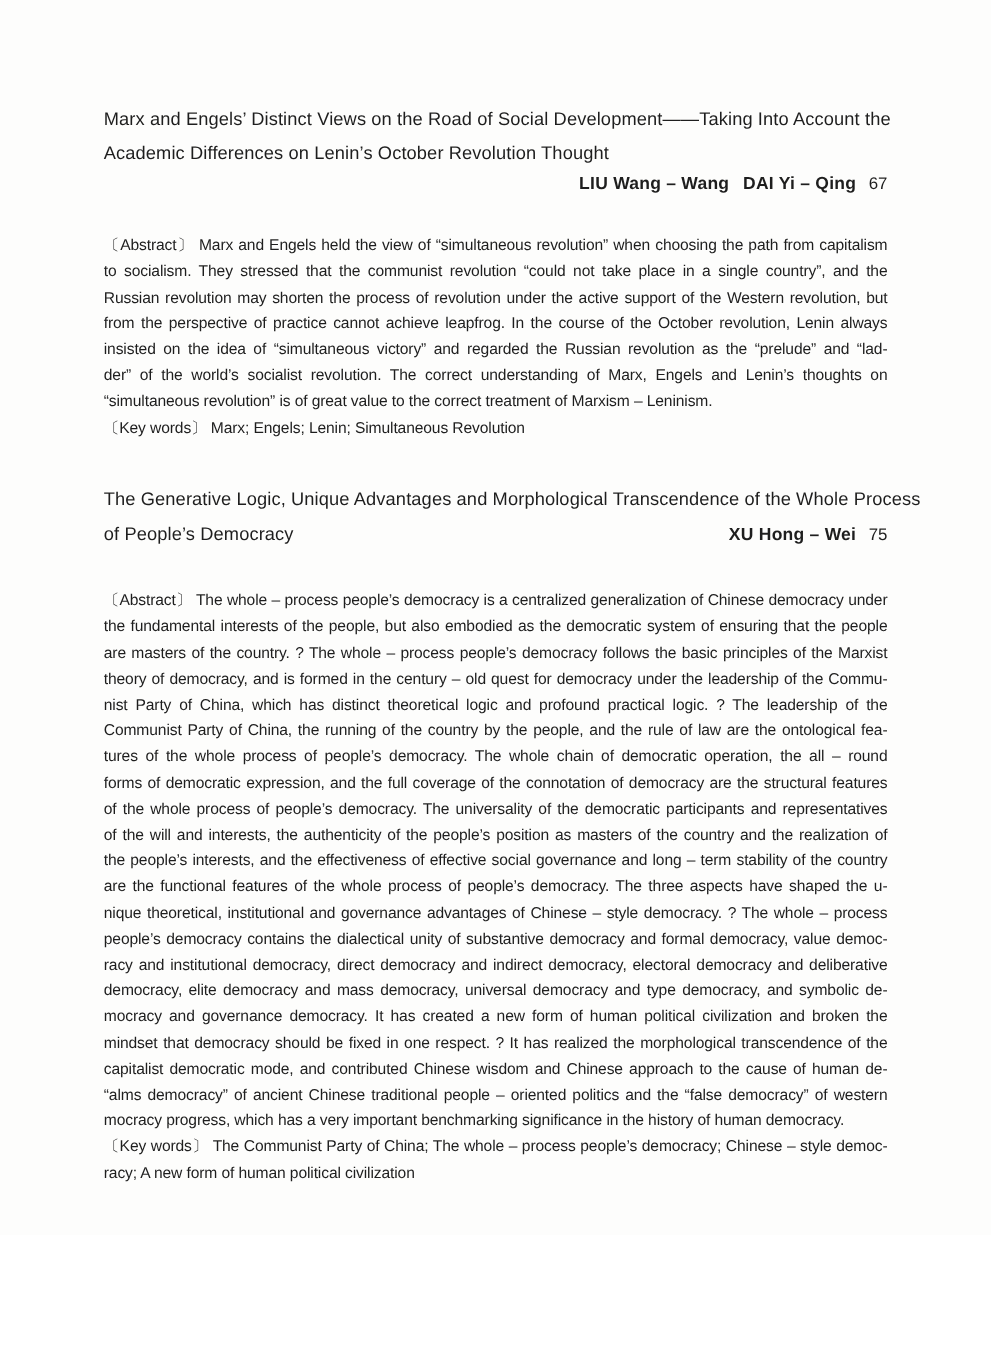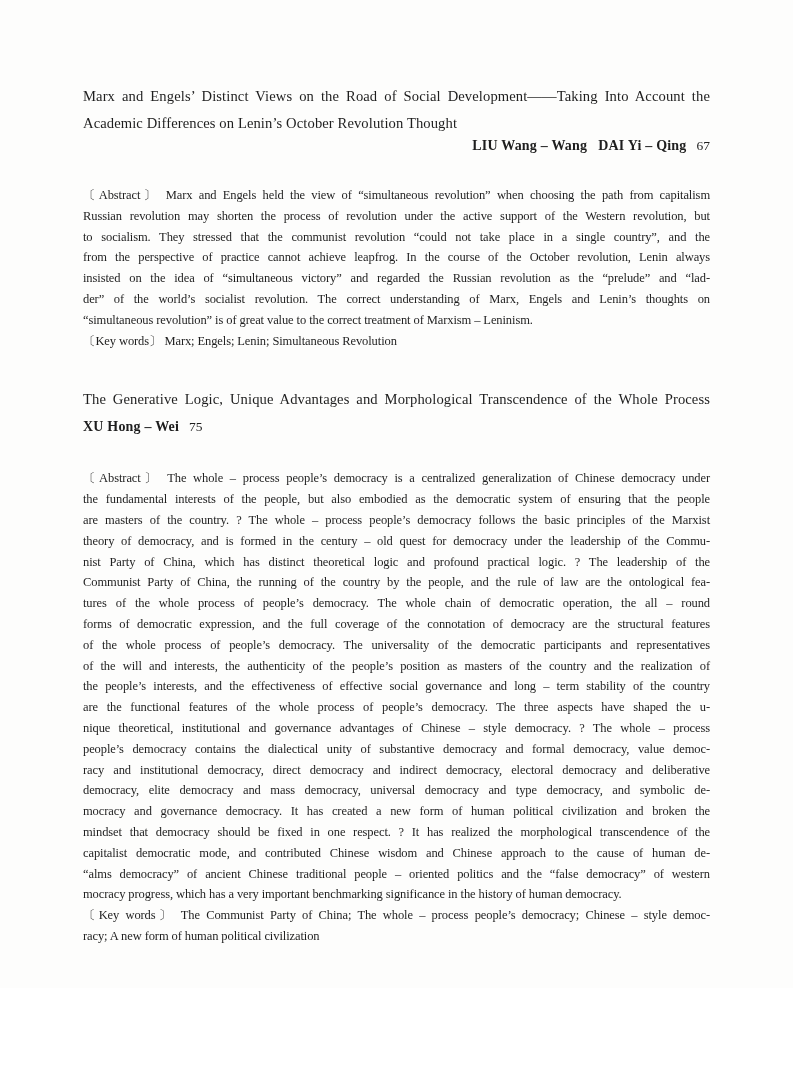--- a/index.html
+++ b/index.html
@@ -6,21 +6,21 @@
     margin: 0;
     padding: 0;
     background: #ffffff;
   }
   .page {
     position: relative;
     width: 793px;
     height: 988px;
     background: #fdfdfc;
     color: #1e1e1e;
-    font-family: Liberation Serif, serif;
+    font-family: Liberation Sans, sans-serif;
     overflow: hidden;
   }
   .content {
     position: absolute;
     left: 83px;
     top: 0;
     width: 627px;
   }
   
   .title-block { margin: 0; }
@@ -106,36 +106,37 @@
       </div>
       <div class="authors-row">
         <span class="authors-inline">
           <span class="author-name">LIU Wang – Wang</span>
           <span class="author-name">DAI Yi – Qing</span>
           <span class="page-ref">67</span>
         </span>
       </div>
       <div class="body-block abstract-block">
           <div class="b-line">〔Abstract〕 Marx and Engels held the view of “simultaneous revolution” when choosing the path from capitalism</div>
+          <div class="b-line">to socialism. They stressed that the communist revolution “could not take place in a single country”, and the</div>
           <div class="b-line">Russian revolution may shorten the process of revolution under the active support of the Western revolution, but</div>
-          <div class="b-line">to socialism. They stressed that the communist revolution “could not take place in a single country”, and the</div>
           <div class="b-line">from the perspective of practice cannot achieve leapfrog. In the course of the October revolution, Lenin always</div>
           <div class="b-line">insisted on the idea of “simultaneous victory” and regarded the Russian revolution as the “prelude” and “lad-</div>
           <div class="b-line">der” of the world’s socialist revolution. The correct understanding of Marx, Engels and Lenin’s thoughts on</div>
           <div class="b-line last">“simultaneous revolution” is of great value to the correct treatment of Marxism – Leninism.</div>
         </div>
       <div class="body-block keywords-block">
           <div class="b-line last">〔Key words〕 Marx; Engels; Lenin; Simultaneous Revolution</div>
         </div>
     </section>
 
     <section class="article article-2">
       <div class="title-block">
         <div class="t-line fill">The Generative Logic, Unique Advantages and Morphological Transcendence of the Whole Process</div>
         <div class="t-row">
+          <span class="t-line">of People’s Democracy</span>
           <span class="authors-inline">
             <span class="author-name">XU Hong – Wei</span>
             <span class="page-ref">75</span>
           </span>
         </div>
       </div>
       <div class="body-block abstract-block">
           <div class="b-line">〔Abstract〕 The whole – process people’s democracy is a centralized generalization of Chinese democracy under</div>
           <div class="b-line">the fundamental interests of the people, but also embodied as the democratic system of ensuring that the people</div>
           <div class="b-line">are masters of the country. ? The whole – process people’s democracy follows the basic principles of the Marxist</div>

